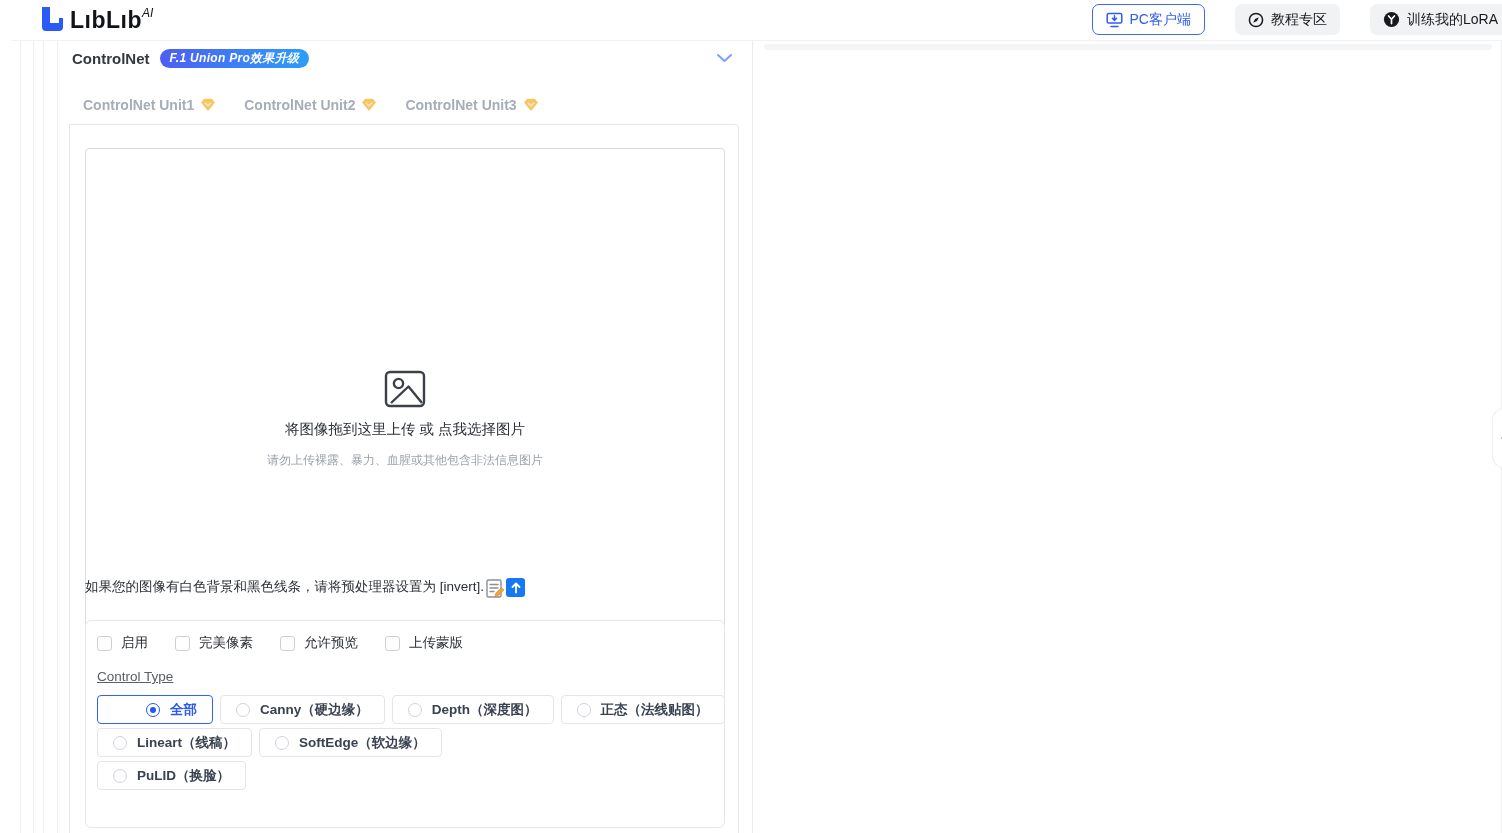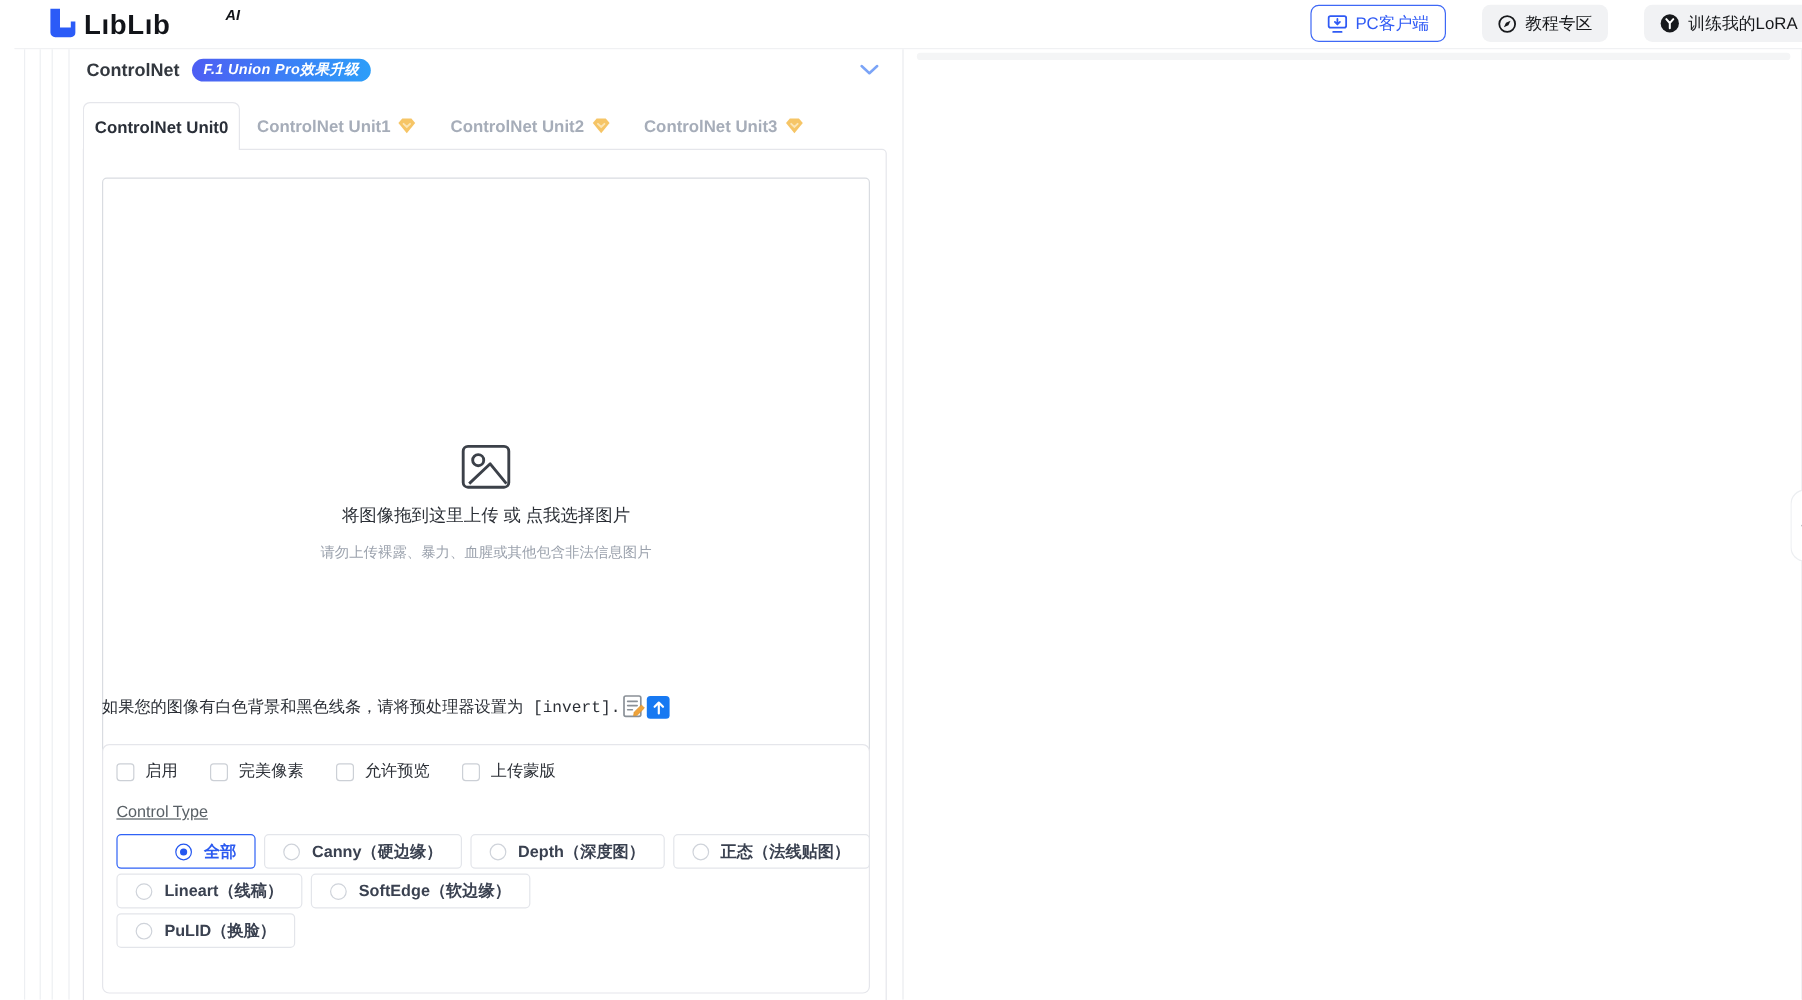--- a/index.html
+++ b/index.html
@@ -5,21 +5,21 @@
   * { margin:0; padding:0; box-sizing:border-box; }
   html,body { width:1502px; height:833px; overflow:hidden; background:#fff;
     font-family:"Liberation Sans","DejaVu Sans",sans-serif; }
   .canvas { position:absolute; top:0; left:12px; width:1502px; height:833px; background:#fff; }
 
   
   .header { position:absolute; top:0; left:0; width:1502px; height:41px;
     background:#fff; border-bottom:1px solid #f0f1f3; z-index:30; }
   .logo { position:absolute; left:28px; top:5px; display:flex; align-items:flex-start; gap:7px; }
   .logo-text { font-size:23px; font-weight:800; color:#121419; letter-spacing:.5px; line-height:30px; }
-  .logo-sup { font-size:12px; font-weight:700; color:#121419; font-style:italic; margin-top:1px;margin-left:46px; }
+  .logo-sup { font-size:12px; font-weight:400; color:#121419; font-style:italic; margin-top:1px; }
   .header-actions { position:absolute; right:3px; top:4px; display:flex; gap:30px; align-items:center; }
   .btn { height:31px; display:flex; align-items:center; gap:7px; padding:0 13px;
     border-radius:7px; font-size:14px; cursor:pointer; white-space:nowrap; }
   .btn-outline-blue { border:1px solid #3e68f6; color:#2f5af5; background:#fff; }
   .btn-gray { background:#f1f2f4; color:#17191c; border:none; font-weight:500; }
 
   
   .vline { position:absolute; top:41px; bottom:0; width:1px; background:#edeff2; }
 
   
@@ -41,21 +41,21 @@
   .panel { position:absolute; left:57px; top:124px; width:670px; height:760px;
     background:#fff; border:1px solid #e5e6eb; border-radius:0 4px 4px 4px; }
 
   .upload { position:absolute; left:15px; top:23px; width:640px; height:543px;
     border:1px solid #d9dce1; border-radius:4px; display:flex; flex-direction:column;
     align-items:center; justify-content:center; cursor:pointer; background:#fff; }
   .upload-main { margin-top:12px; font-size:14.5px; color:#2b2f36; }
   .upload-warn { margin-top:13px; font-size:12px; color:#9ba2ad; }
 
   .invert-row { position:absolute; left:15px; top:453px; width:640px; display:flex;
-    align-items:center; gap:0;font-family:Liberation Mono, monospace; }
+    align-items:flex-start; gap:0; }
   .invert-text { font-size:13.5px; color:#2b2f36; }
   .icon-btn { display:flex; align-items:center; justify-content:center; cursor:pointer; }
   .invert-btn { width:19px; height:19px; background:#1779f2; border-radius:3px; }
 
   
   .options-box { position:absolute; left:15px; top:495px; width:640px; height:208px;
     border:1px solid #e5e6eb; border-radius:6px; padding:13px 11px; background:#fff; }
   .cb-row { display:flex; gap:27px; align-items:flex-end; }
   .cb-item { display:flex; align-items:center; gap:9px; font-size:13.5px; color:#2b2f36; cursor:pointer; }
   .cb-box { width:15px; height:15px; border:1px solid #ccd0d6; border-radius:3px; background:#fff; flex:0 0 auto; }
@@ -143,23 +143,20 @@
     <span class="section-title">ControlNet</span>
     <span class="badge">F.1 Union Pro效果升级</span>
   </div>
   <span class="section-chevron">
     <svg width="19" height="14" viewBox="0 0 19 14" fill="none">
       <path d="M3 4 L9.5 10 L16 4" stroke="#7ba4f7" stroke-width="2.1" stroke-linecap="round" stroke-linejoin="round"></path>
     </svg>
   </span>
 
   <div class="tabs">
-    <div class="tab active">
-      <span>ControlNet Unit0</span>
-    </div>
     <div class="tab">
       <span>ControlNet Unit1</span>
       <span style="display:flex;">
         <svg width="16" height="14" viewBox="0 0 16 14">
           <path d="M4.2 0.8 L11.8 0.8 L15 4.6 L8 13 L1 4.6 Z" fill="#f6c566"></path>
           <path d="M5.3 5.2 L8 7.8 L10.7 5.2" stroke="#fbe5b5" stroke-width="1.6" fill="none" stroke-linecap="round"></path>
         </svg>
       </span>
     </div>
     <div class="tab">

